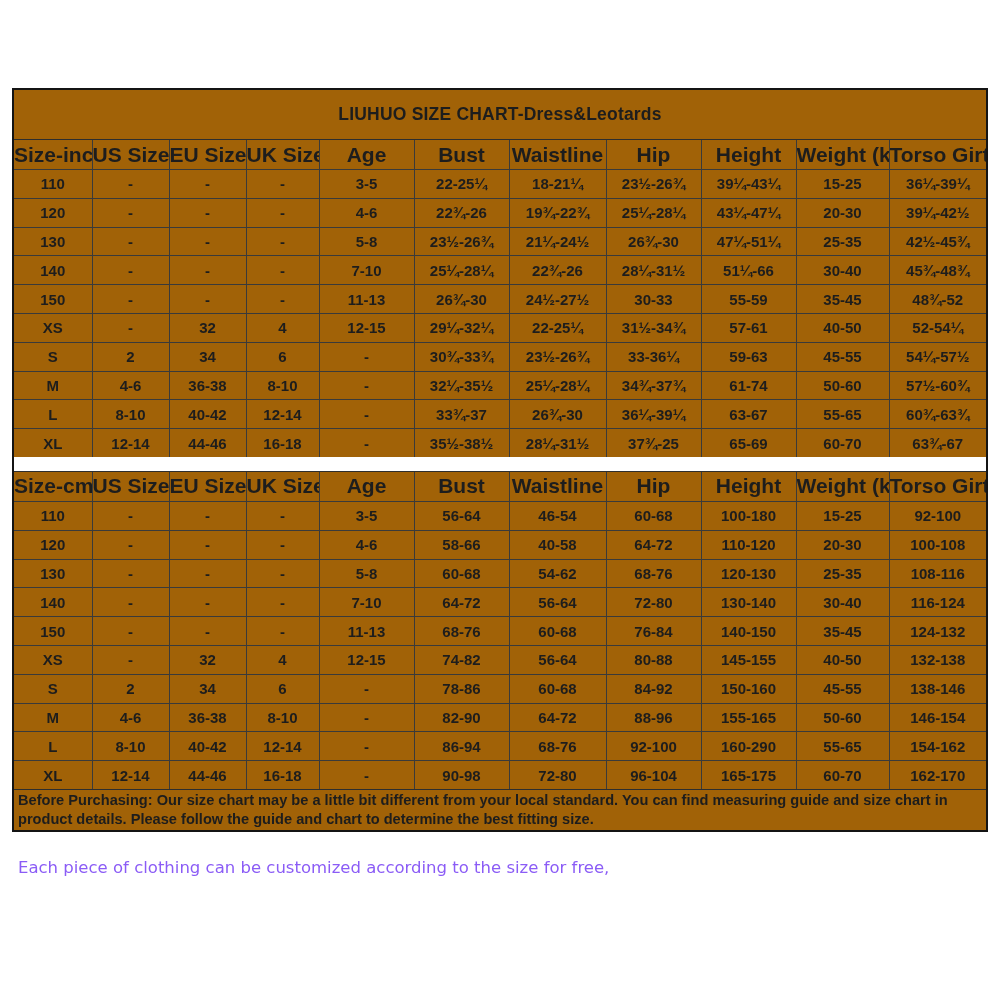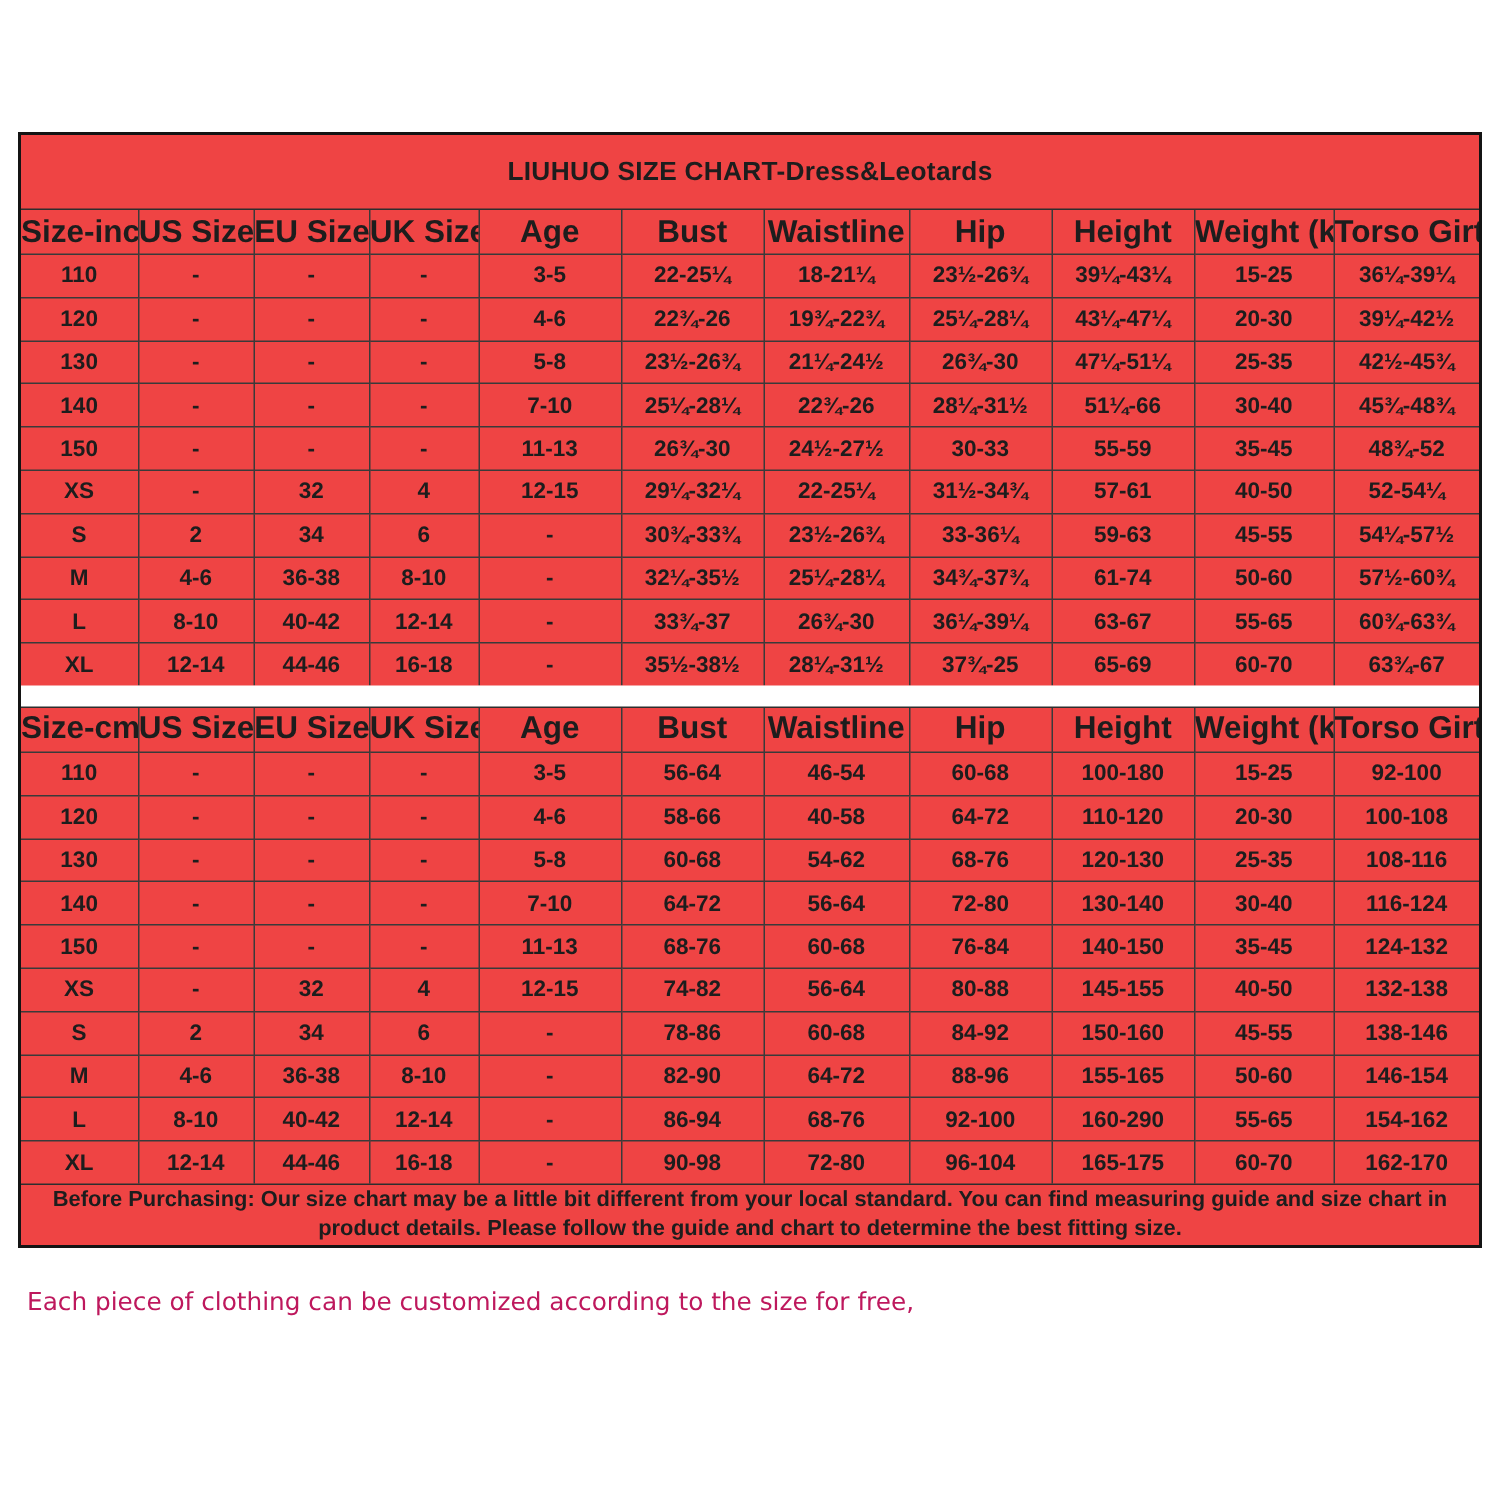--- a/index.html
+++ b/index.html
@@ -11,21 +11,21 @@
     position: relative;
     font-family: "Liberation Sans", sans-serif;
     color: #1d1d1d;
   }
   #chart-box {
     position: absolute;
     left: 12px;
     top: 88px;
     width: 972px;
     border: 2px solid #141414;
-    background: #ef4444;
+    background: #a16207;
   }
   #chart-title {
     height: 49px;
     border-bottom: 1px solid #2e2e2e;
     display: flex;
     align-items: center;
     justify-content: center;
     font-size: 17.5px;
     font-weight: 700;
     letter-spacing: 0.2px;
@@ -56,36 +56,36 @@
     height: 14px;
     border-bottom: 1px solid #2e2e2e;
     background: #ffffff;
   }
   #purchase-note {
     border-top: 1px solid #2e2e2e;
     min-height: 40px;
     display: flex;
     align-items: center;
     justify-content: center;
-    text-align: center;
+    text-align: left;
     font-size: 14.6px;
     font-weight: 700;
     line-height: 19px;
     padding: 1px 4px;
     box-sizing: border-box;
   }
   #footer-notes {
     position: absolute;
     left: 18px;
     top: 858px;
     width: 970px;
     font-family: "DejaVu Sans", sans-serif;
     font-size: 16.5px;
     font-weight: 500;
-    color: #be185d;
+    color: #8b5cf6;
   }
   #footer-notes .footer-line { margin-bottom: 17px; }
 </style>
 </head>
 <body>
 
 <div id="chart-box">
   <div id="chart-title">LIUHUO SIZE CHART-Dress&amp;Leotards</div>
 
   <table class="size-table" id="table-inch">

